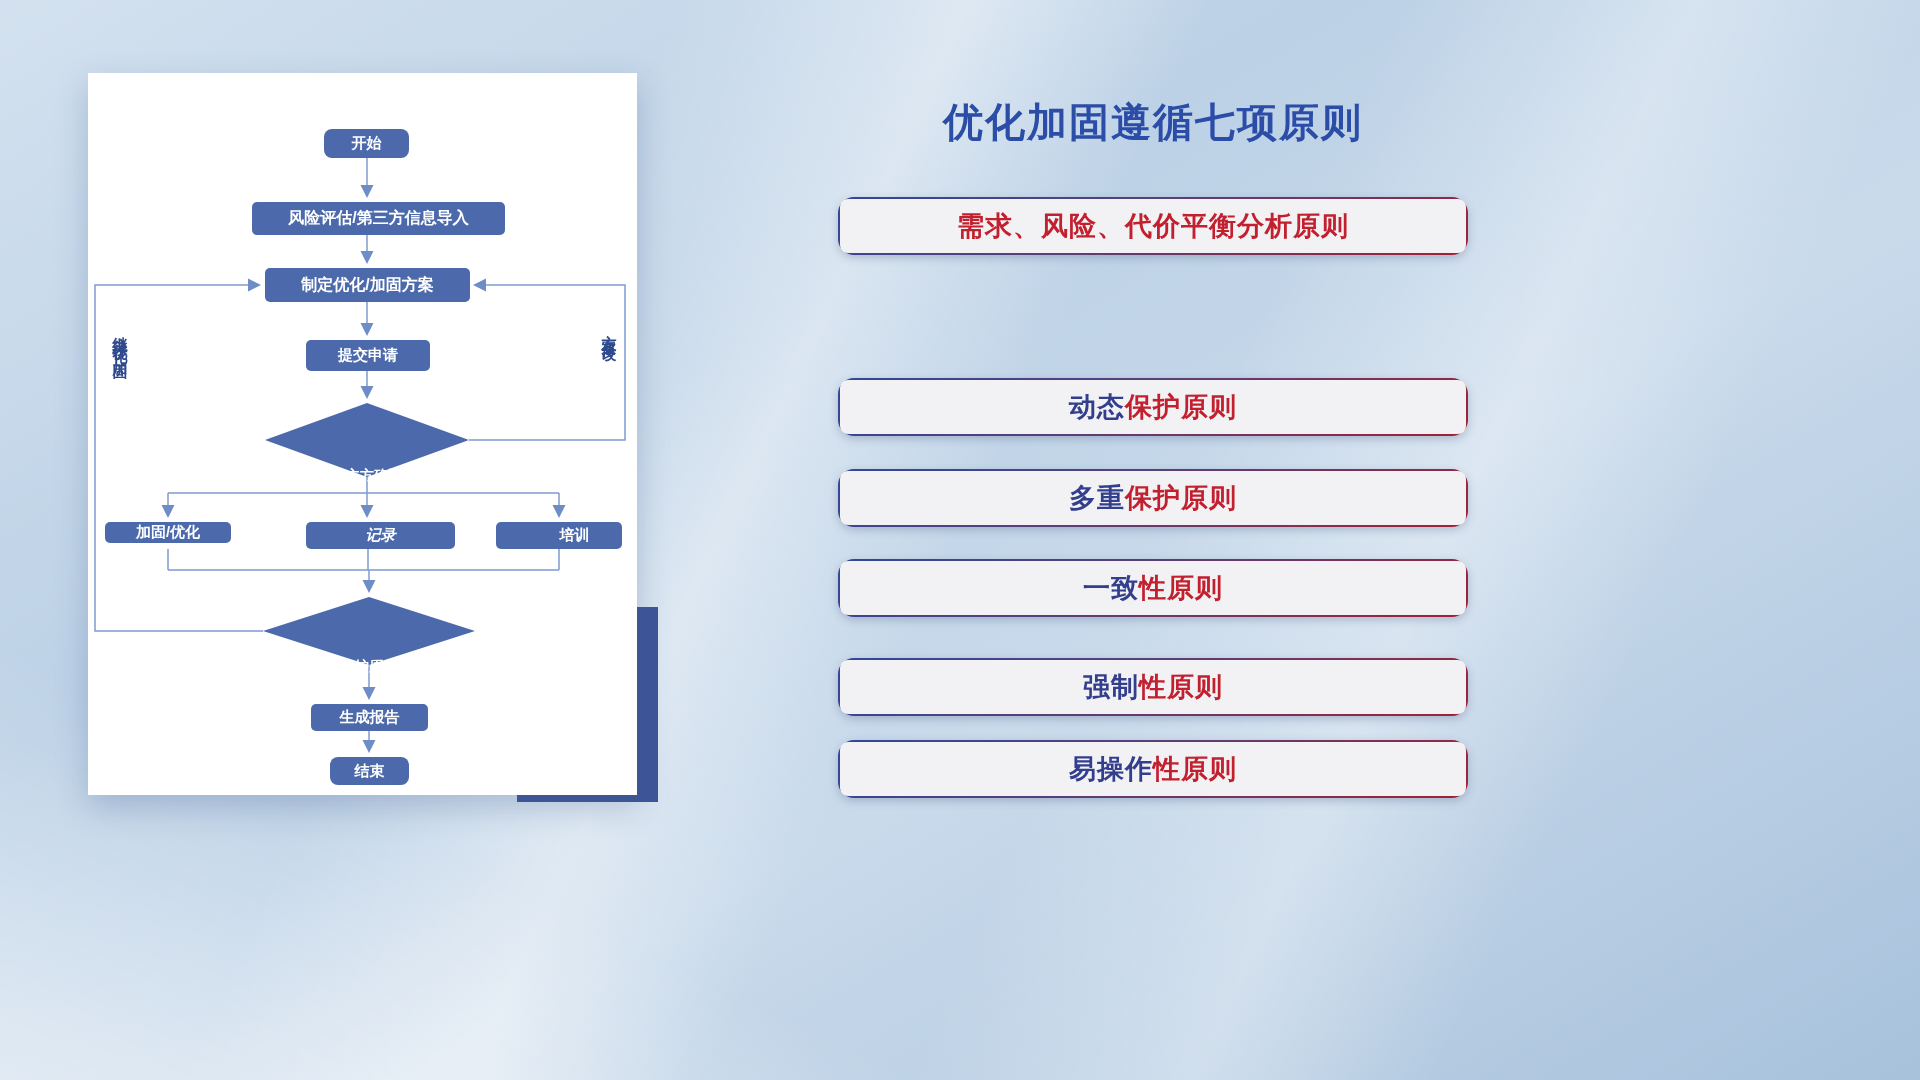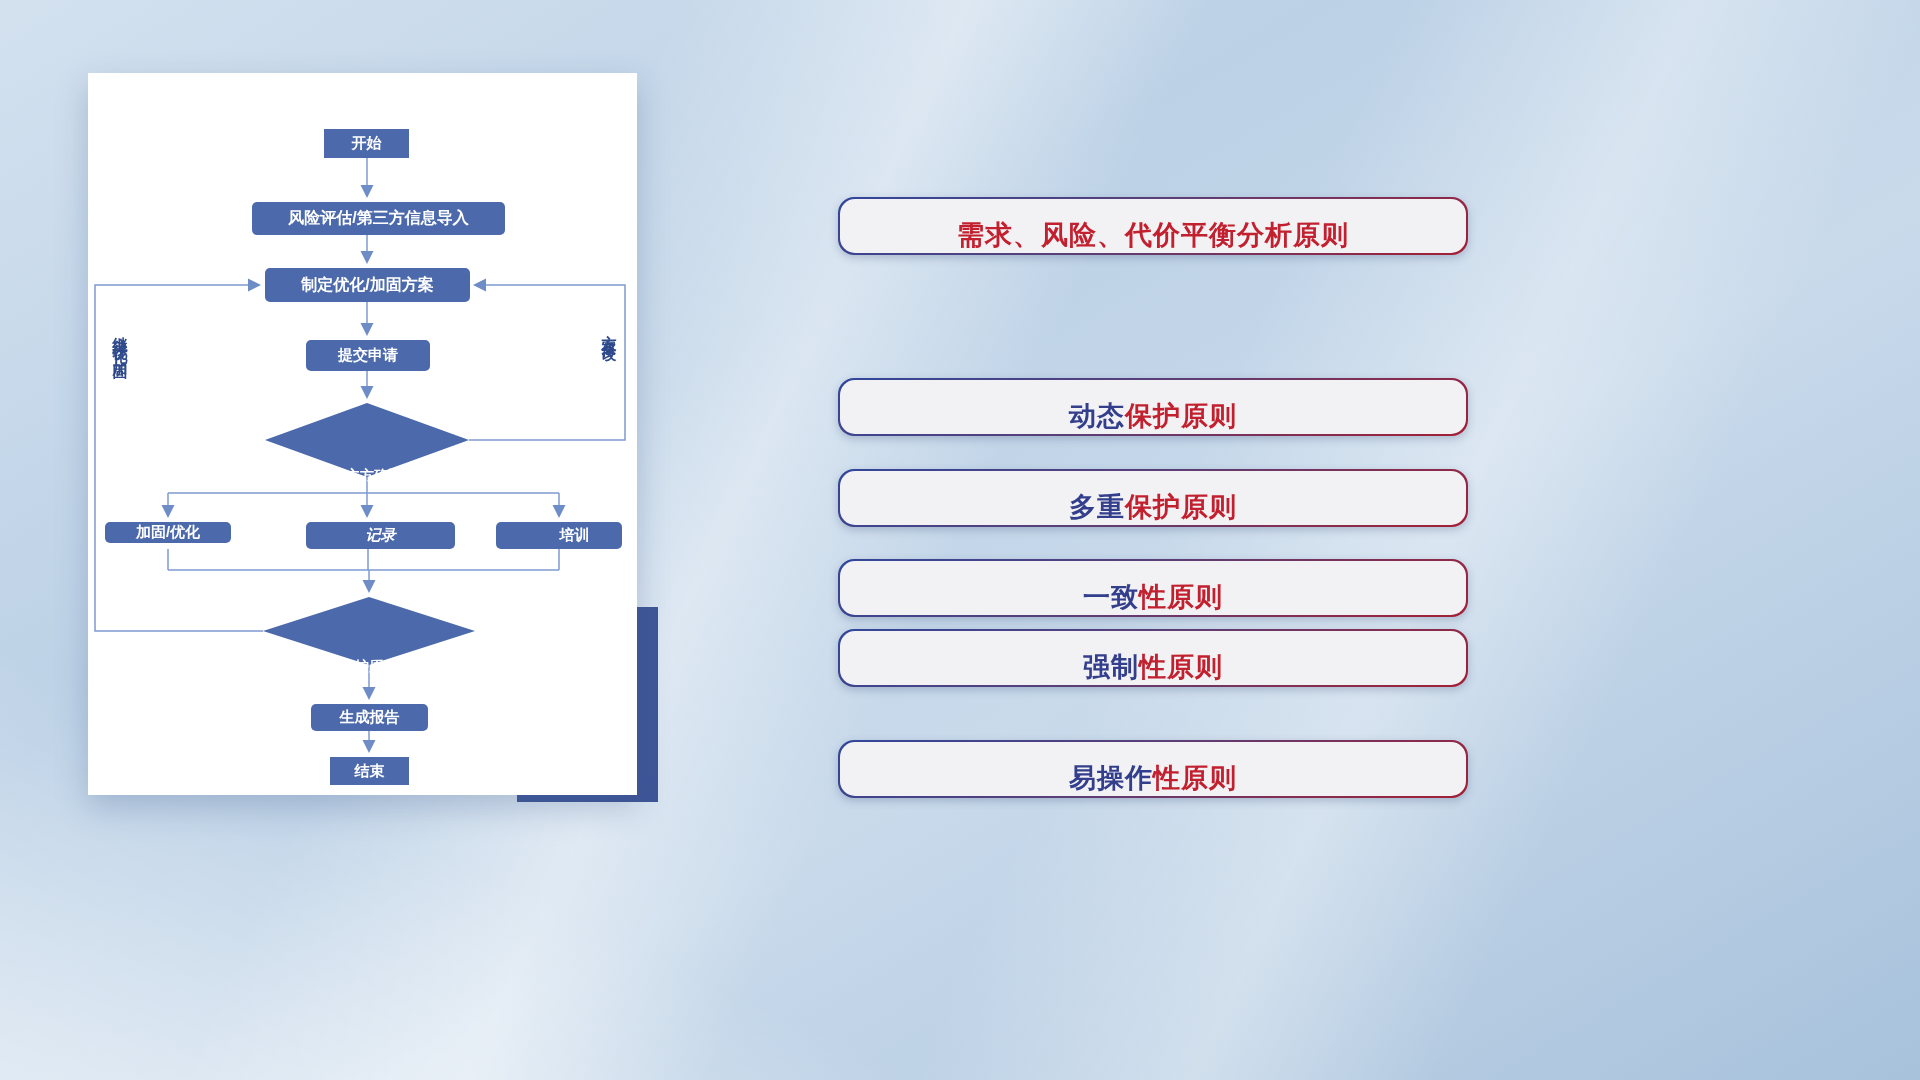--- a/index.html
+++ b/index.html
@@ -26,21 +26,21 @@
     box-shadow:0 12px 30px rgba(60,90,140,0.28);
   }
   .flow-card svg{position:absolute;left:0;top:0;width:100%;height:100%;}
   .fnode{
     position:absolute;box-sizing:border-box;
     background:#4b69ab;color:#ffffff;
     display:flex;align-items:center;justify-content:center;
     font-weight:600;font-size:15px;border-radius:5px;
     white-space:nowrap;
   }
-  .fnode.pill{border-radius:0;}
+  .fnode.pill{border-radius:8px;}
   .dtext{
     position:absolute;color:#ffffff;font-weight:600;font-size:14px;
     display:flex;align-items:center;justify-content:center;
     white-space:nowrap;
     margin-top:36px;
   }
   .vlabel{
     position:absolute;
     writing-mode:vertical-rl;text-orientation:mixed;
     color:#2f4a8c;font-weight:700;font-size:15px;letter-spacing:4px;
@@ -56,22 +56,22 @@
   }
   .pbox{
     position:absolute;left:838px;width:630px;height:58px;
     border-radius:16px;padding:2px;box-sizing:border-box;
     background:linear-gradient(150deg,#31479b 0%, #5a3f77 45%, #a32035 100%);
     box-shadow:0 3px 8px rgba(70,90,130,0.30);
   }
   .pbox-inner{
     width:100%;height:100%;
     background:#f2f2f4;
-    border-radius:15px;
-    display:flex;align-items:flex-end;justify-content:center;
+    border-radius:8px;
+    display:flex;align-items:center;justify-content:center;
     font-size:27px;font-weight:600;letter-spacing:1px;
     white-space:nowrap;
   }
   .seg-blue{color:#333e8c;}
   .seg-red{color:#c2202f;}
 </style>
 </head>
 <body>
 
 <div class="stage">
@@ -128,20 +128,21 @@
 
     <div class="fnode" style="left:223px;top:631px;width:117px;height:27px;">生成报告</div>
 
     <div class="fnode pill" style="left:242px;top:684px;width:79px;height:28px;">结束</div>
 
     <div class="vlabel" style="left:22px;top:252px;">继续优化/加固</div>
 
     <div class="vlabel" style="left:511px;top:249px;">方案修改</div>
   </div>
 
+  <div class="panel-title">优化加固遵循七项原则</div>
 
   <div class="pbox" style="top:197px;">
     <div class="pbox-inner">
         <span class="seg-blue"></span>
         <span class="seg-red">需求、风险、代价平衡分析原则</span>
       </div>
   </div>
 
 
   <div class="pbox" style="top:378px;">
@@ -158,21 +159,21 @@
       </div>
   </div>
 
   <div class="pbox" style="top:559px;">
     <div class="pbox-inner">
         <span class="seg-blue">一致</span>
         <span class="seg-red">性原则</span>
       </div>
   </div>
 
-  <div class="pbox" style="top:629px;">
+  <div class="pbox" style="top:658px;">
     <div class="pbox-inner">
         <span class="seg-blue">强制</span>
         <span class="seg-red">性原则</span>
       </div>
   </div>
 
   <div class="pbox" style="top:740px;">
     <div class="pbox-inner">
         <span class="seg-blue">易操作</span>
         <span class="seg-red">性原则</span>

